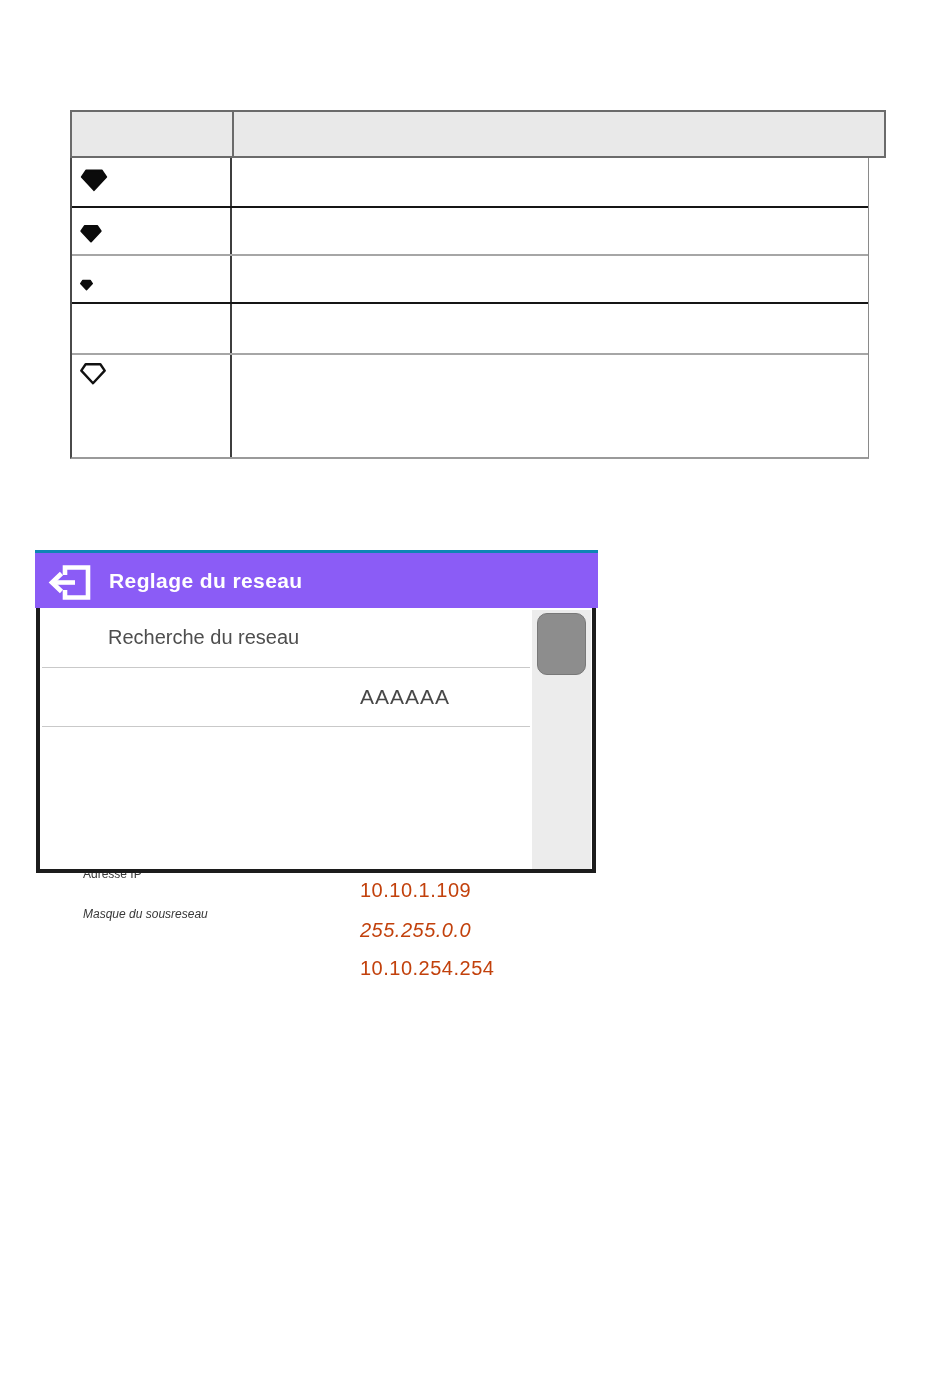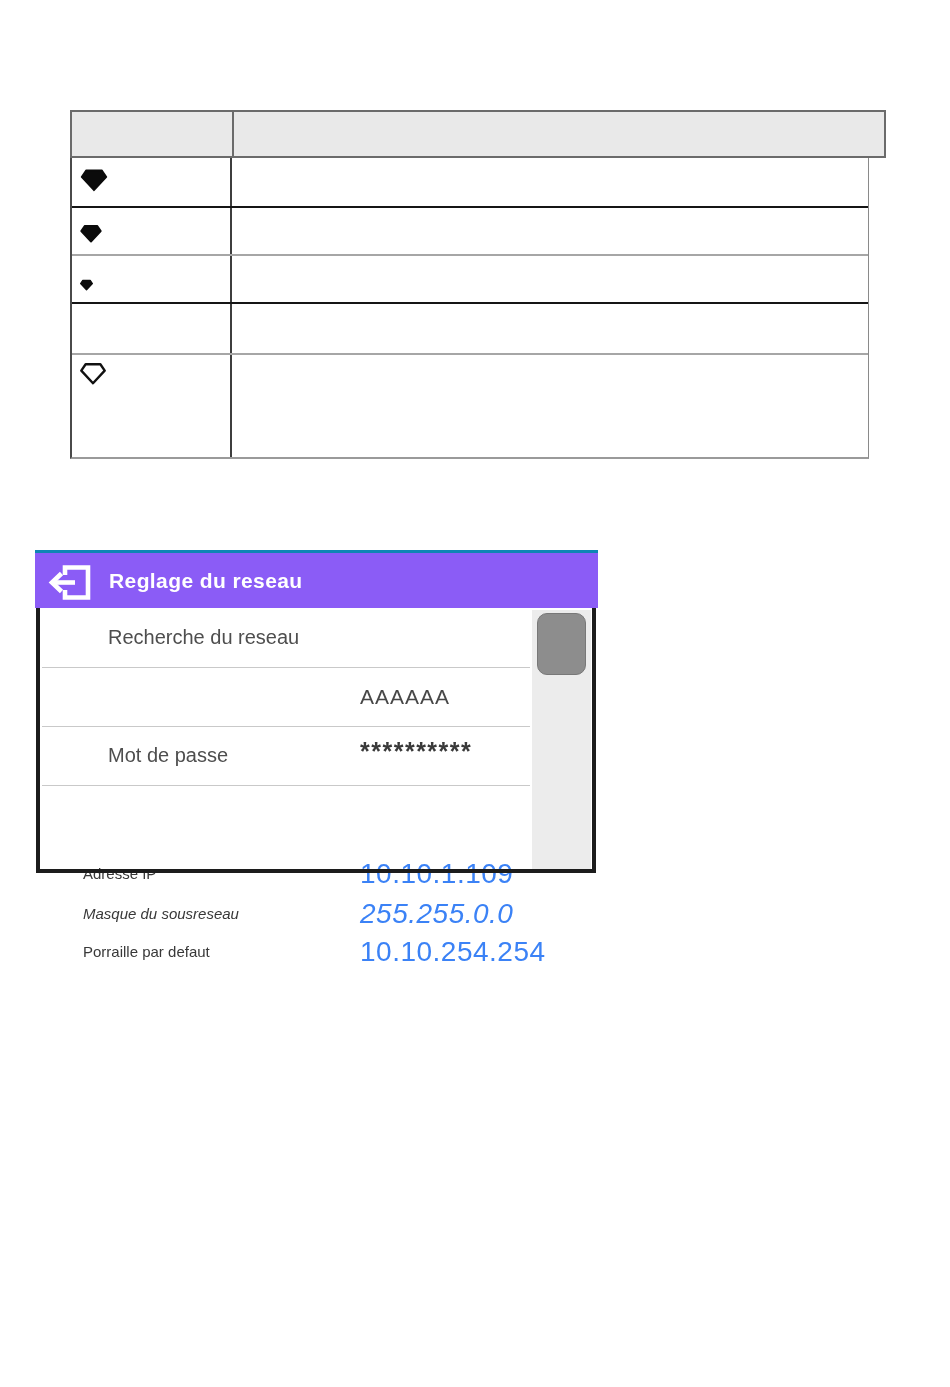--- a/index.html
+++ b/index.html
@@ -65,25 +65,25 @@
   }
   .srow .val{
     position:absolute;left:318px;top:0;height:59px;line-height:59px;
     font-size:21px;color:#474747;letter-spacing:1px;white-space:nowrap;text-align:center;
   }
   .srow .val.pwd{font-size:25px;font-weight:bold;color:#3a3a3a;line-height:50px;letter-spacing:1.5px;}
   .check-wrap{position:absolute;left:318px;top:2px;z-index:3;}
   .ghost-row{position:absolute;left:7px;width:488px;height:36px;z-index:3;}
   .ghost-row .lbl{
     position:absolute;left:41px;top:0;height:36px;line-height:36px;
-    font-size:15px;color:#383838;white-space:nowrap;
+    font-size:12px;color:#383838;white-space:nowrap;
   }
   .ghost-row .val{
-    position:absolute;left:318px;top:0;height:36px;line-height:36px;
-    font-size:28px;color:#3b82f6;letter-spacing:.5px;white-space:nowrap;
+    position:absolute;left:318px;top:16px;height:36px;line-height:36px;
+    font-size:20px;color:#c2410c;letter-spacing:.5px;white-space:nowrap;
   }
   .scroll-track{
     position:absolute;left:497px;top:60px;width:59px;height:259px;
     background:#ececec;z-index:4;
   }
   .scroll-thumb{
     position:absolute;left:5px;top:3px;width:49px;height:62px;
     background:#8d8d8d;border:1px solid #787878;border-radius:10px;box-sizing:border-box;
   }
 </style>
@@ -155,41 +155,36 @@
     <div class="shot-frame"></div>
 
     <div class="srow" style="top:58px;">
       <span class="lbl">Recherche du reseau</span>
     </div>
 
     <div class="srow" style="top:117px;">
       <span class="val">AAAAAA</span>
     </div>
 
-    <div class="srow" style="top:176px;">
-      <span class="lbl">Mot de passe</span>
-      <span class="val pwd">**********</span>
-    </div>
 
 
     <div class="ghost-row" style="top:306px;">
       <span class="lbl">Adresse IP</span>
       <span class="val">10.10.1.109</span>
     </div>
 
     <div class="scroll-track">
       <div class="scroll-thumb"></div>
     </div>
 
     <div class="shot-bottom-border"></div>
 
     <div class="ghost-row" style="top:346px;font-style:italic;">
       <span class="lbl">Masque du sousreseau</span>
       <span class="val">255.255.0.0</span>
     </div>
 
     <div class="ghost-row" style="top:384px;">
-      <span class="lbl">Porraille par defaut</span>
       <span class="val">10.10.254.254</span>
     </div>
 
   </div>
 </div>
 
 </body></html>

